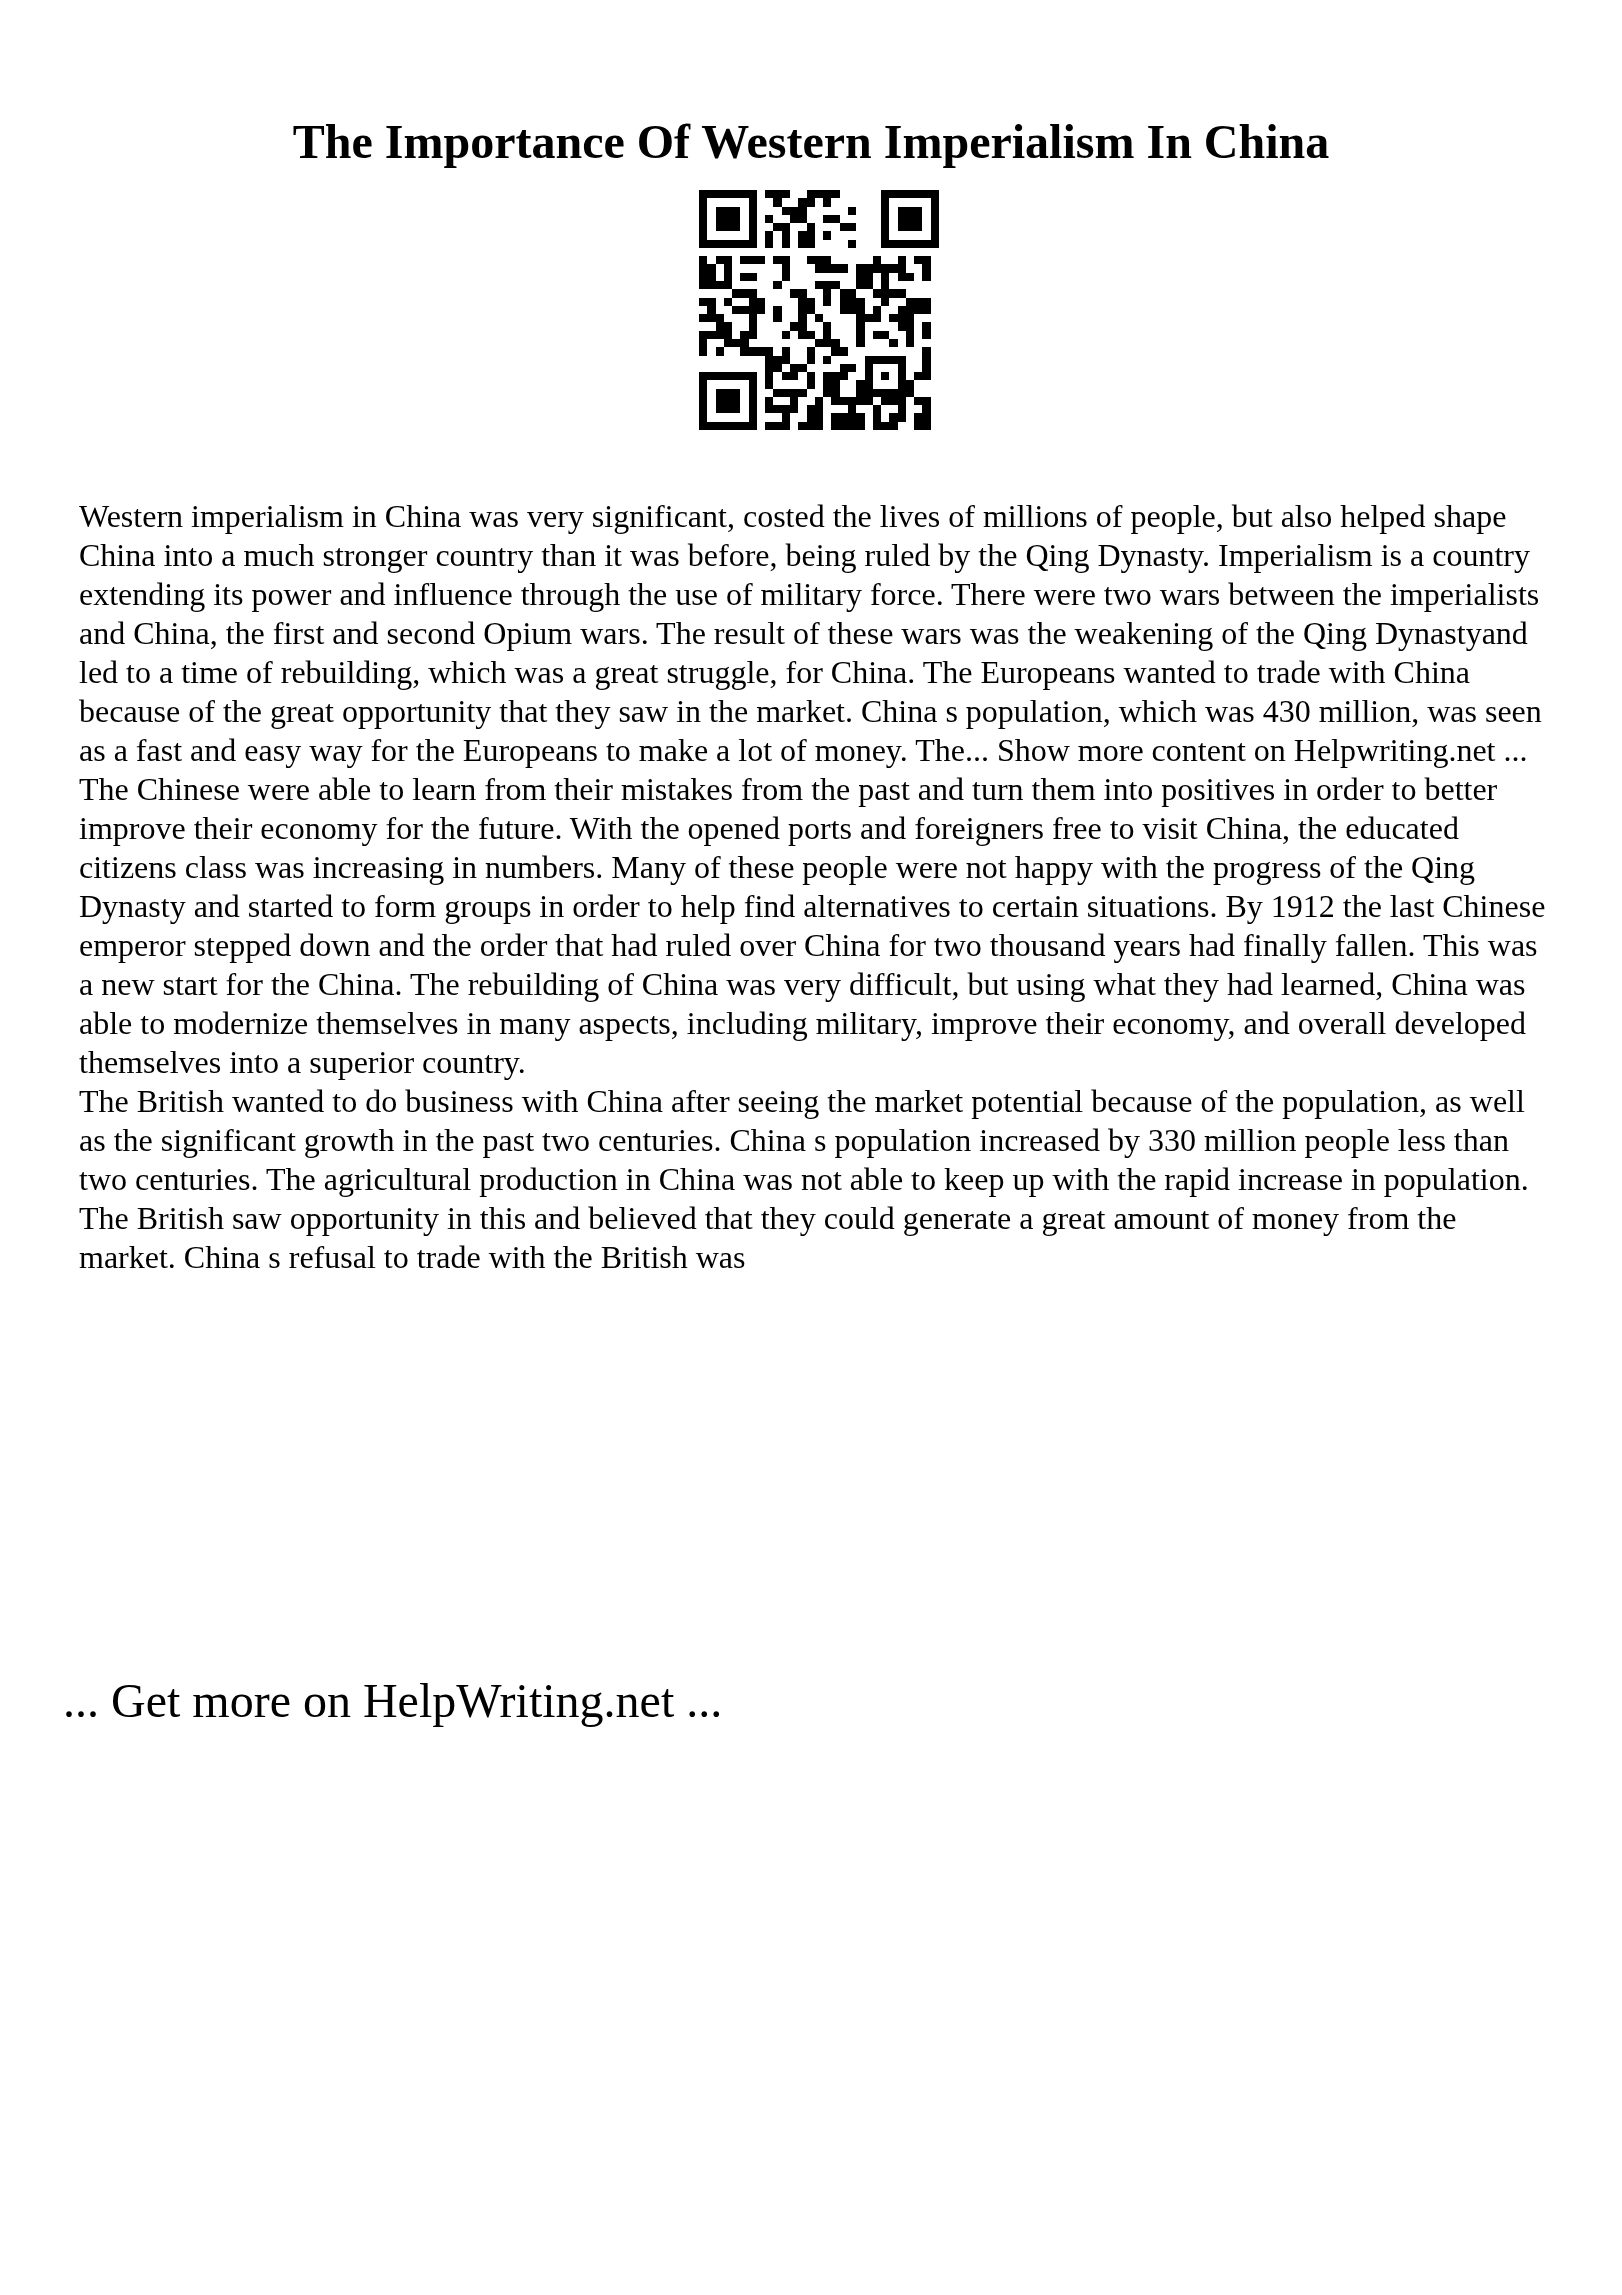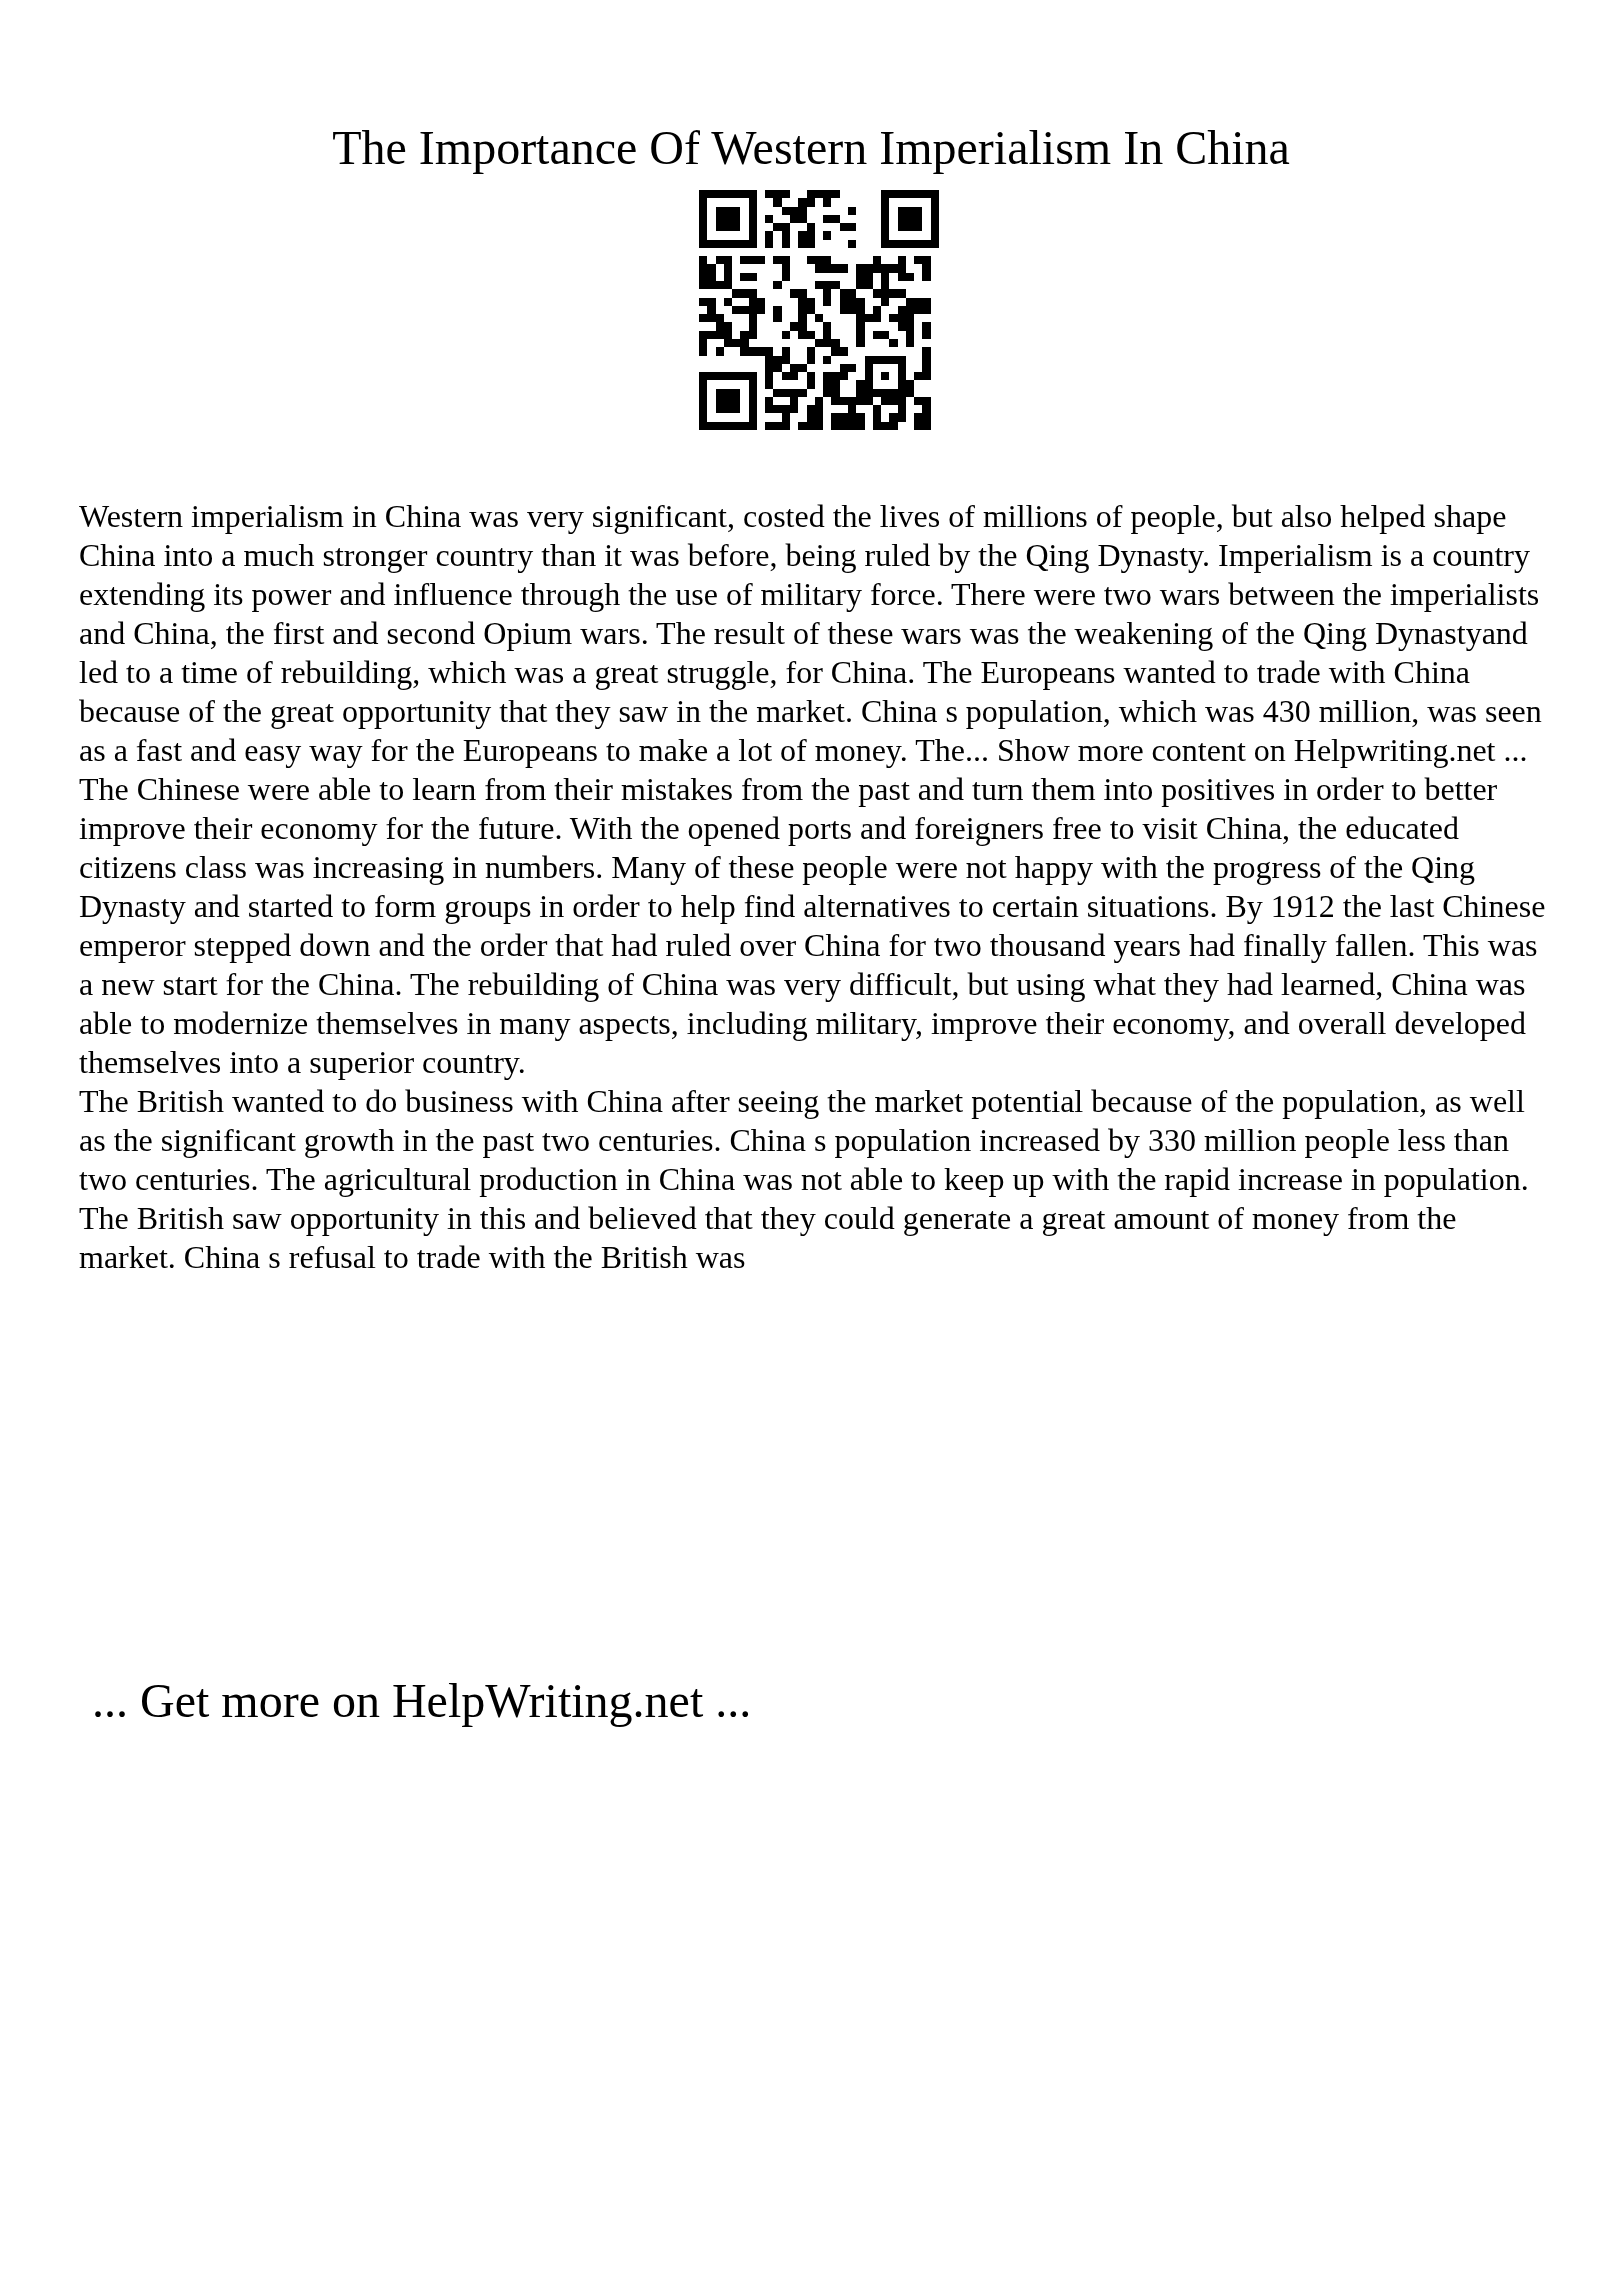--- a/index.html
+++ b/index.html
@@ -1,34 +1,34 @@
 <!DOCTYPE html>
 <html style="font-size:12.7px"><head>
 <meta charset="utf-8">
 <style>
   html, body { margin: 0; padding: 0; background: #ffffff; }
   body {
     width: 1622px; height: 2295px; position: relative; overflow: hidden;
     font-family: "Liberation Serif", "DejaVu Serif", serif; color: #000;
   }
   .title {
-    position: absolute; left: 0; top: 88px; width: 1622px;
-    text-align: center; font-weight: normal; font-size: 48px; line-height: 55px;
+    position: absolute; left: 0; top: 82px; width: 1622px;
+    text-align: center; font-weight: bold; font-size: 48px; line-height: 55px;
     letter-spacing: 0px;
   }
   .qr {
     position: absolute; left: 699px; top: 190px; width: 240px; height: 240px;
   }
   .body-text {
     position: absolute; left: 79px; top: 497px; width: 1473px;
     font-size: 32px; line-height: 39px;
   }
   .body-text p { margin: 0; }
   .more {
-    position: absolute; left: 92px; top: 1673px;
+    position: absolute; left: 63px; top: 1673px;
     font-size: 48px; line-height: 55px;
   }
 </style>
 </head>
 <body>
 
 <h1 class="title">The Importance Of Western Imperialism In China</h1>
 
 <div class="qr">
   <svg width="240" height="240" viewBox="0 0 29 29" shape-rendering="crispEdges">

